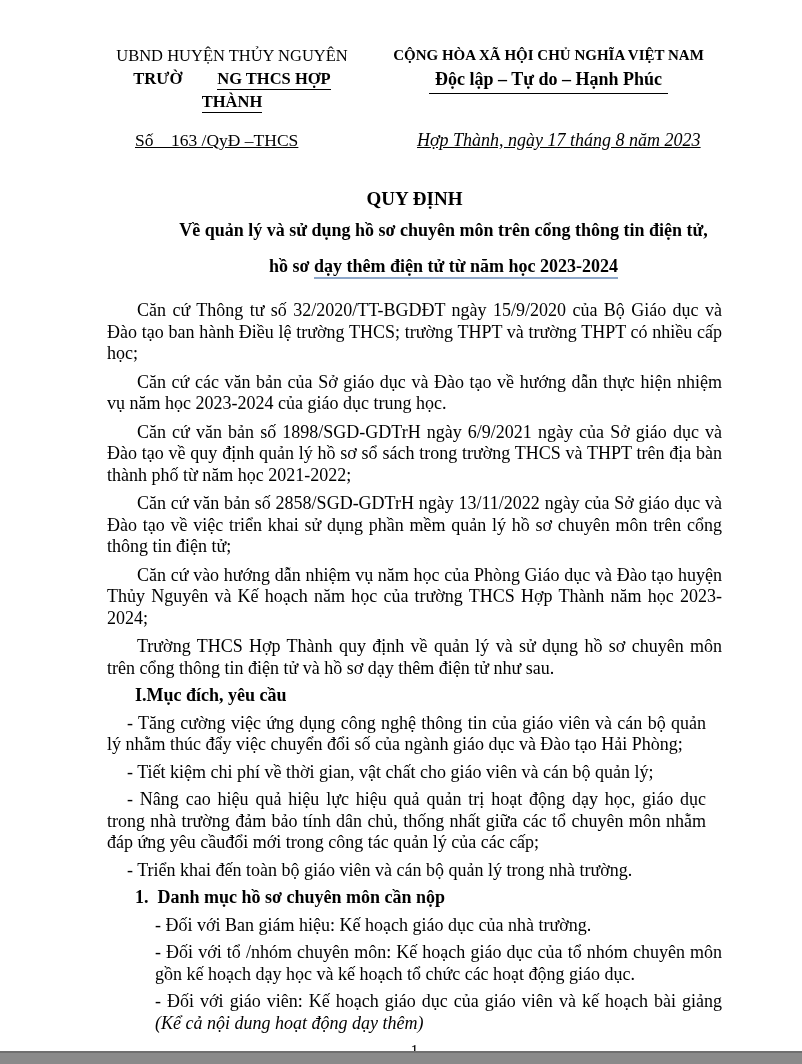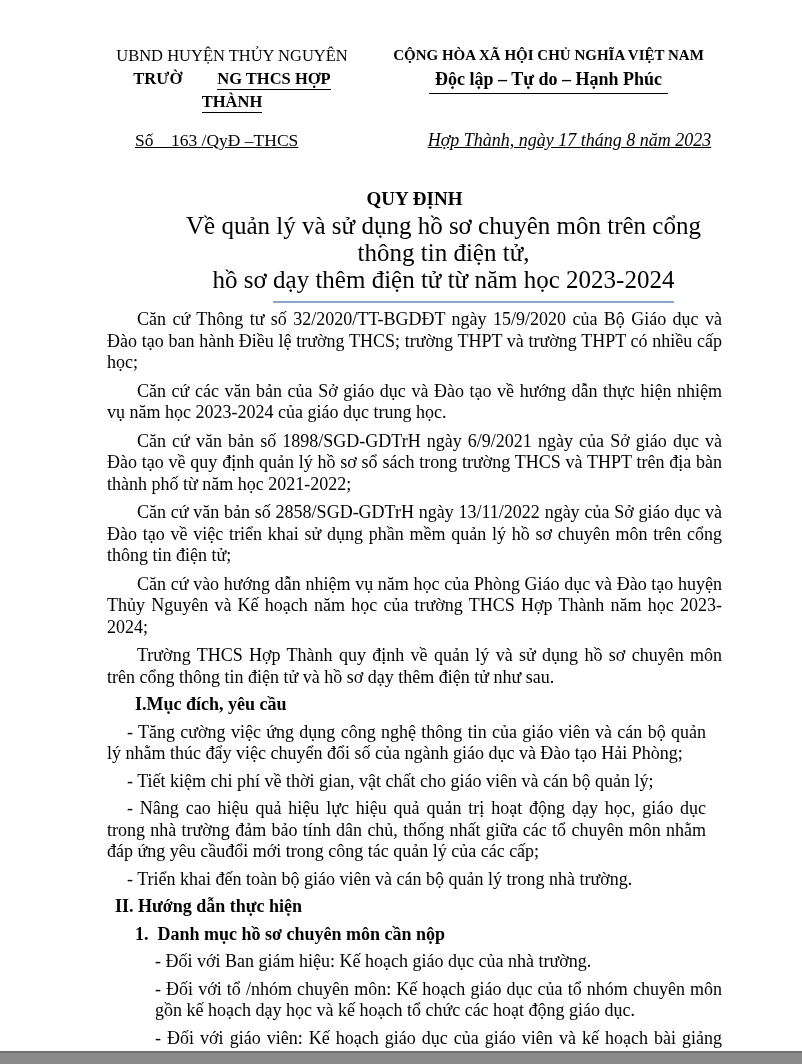--- a/index.html
+++ b/index.html
@@ -19,26 +19,26 @@
   .hdr{display:flex;padding-top:44px;}
   .hdr-left{flex:0 0 250px;text-align:center;font-size:16.5px;line-height:23px;}
   .hdr-right{flex:1;text-align:center;font-size:16.5px;line-height:23px;padding-left:18px;}
   .org1{font-weight:normal;}
   .org2{font-weight:bold;}
   .org2 .u{border-bottom:1.5px solid #000;padding-bottom:1px;margin-left:35px;}
   .nat1{font-weight:bold;font-size:15px;}
   .nat2{font-weight:bold;font-size:18px;display:inline-block;border-bottom:1.5px solid #000;padding:0 6px 2px 6px;margin-top:1px;}
   .docrow{display:flex;margin-top:17px;text-decoration:underline;}
   .docnum{flex:0 0 250px;font-size:17.5px;padding-left:28px;box-sizing:border-box;text-align:left;}
-  .pdate{flex:1;text-align:center;font-style:italic;font-size:18px;padding-left:60px;}
+  .pdate{flex:1;text-align:left;font-style:italic;font-size:18px;padding-left:60px;}
   
   .titleblock{margin-top:34px;text-align:center;}
   .t1{font-size:19px;font-weight:bold;line-height:27px;}
-  .t2,.t3{font-size:25px;font-weight:normal;line-height:27px;margin-left:58px;}
-  .t3 .blue-u{border-bottom:2px solid #8ca6c9;padding-bottom:8px;}
+  .t2,.t3{font-size:18px;font-weight:bold;line-height:36px;margin-left:58px;}
+  .t3 .blue-u{border-bottom:2px solid #8ca6c9;padding-bottom:1px;}
   
   .bodytext{margin-top:16px;font-size:18px;line-height:21.5px;text-align:justify;}
   .para{text-indent:30px;margin:7px 0 6px 0;}
   .h1{font-weight:bold;text-indent:28px;margin:2px 0 6px 0;}
   .bullet{text-indent:20px;margin:0 16px 6px 0;}
   .h2{font-weight:bold;text-indent:8px;margin:2px 0 6px 0;}
   .h2sub{font-weight:bold;margin:0 0 6px 28px;}
   .subitem{margin:0 0 6px 48px;text-align:justify;}
   .it{font-style:italic;}
   .pageno{text-align:center;font-size:16px;margin-top:6px;}
@@ -83,21 +83,20 @@
       <p class="para">Căn cứ văn bản số 2858/SGD-GDTrH ngày 13/11/2022 ngày của Sở giáo dục và Đào tạo về việc triển khai sử dụng phần mềm quản lý hồ sơ chuyên môn trên cổng thông tin điện tử;</p>
       <p class="para">Căn cứ vào hướng dẫn nhiệm vụ năm học của Phòng Giáo dục và Đào tạo huyện Thủy Nguyên và Kế hoạch năm học của trường THCS Hợp Thành năm học 2023-2024;</p>
       <p class="para">Trường THCS Hợp Thành quy định về quản lý và sử dụng hồ sơ chuyên môn trên cổng thông tin điện tử và hồ sơ dạy thêm điện tử như sau.</p>
 
       <p class="h1">I.Mục đích, yêu cầu</p>
       <p class="bullet">- Tăng cường việc ứng dụng công nghệ thông tin của giáo  viên và cán bộ quản lý nhằm thúc đẩy việc chuyển đổi số của ngành giáo dục và Đào tạo Hải Phòng;</p>
       <p class="bullet">- Tiết kiệm chi phí về thời gian, vật chất cho giáo viên và cán bộ quản lý;</p>
       <p class="bullet">- Nâng cao hiệu quả hiệu lực hiệu quả quản trị hoạt động dạy học, giáo dục trong nhà trường đảm bảo tính dân chủ, thống nhất giữa các tổ chuyên môn nhằm đáp ứng yêu cầuđổi mới trong công tác quản lý của các cấp;</p>
       <p class="bullet">- Triển khai đến toàn bộ giáo viên và cán bộ quản lý trong nhà trường.</p>
 
-      <p class="h2">II. Hướng dẫn thực hiện</p>
       <p class="h2sub">1.&nbsp;&nbsp;Danh mục hồ sơ chuyên môn cần nộp</p>
       <p class="subitem">- Đối với Ban giám hiệu: Kế hoạch giáo dục của nhà trường.</p>
       <p class="subitem">- Đối với tổ /nhóm chuyên môn: Kế hoạch giáo dục của tổ nhóm chuyên môn gồn kế hoạch dạy học và kế hoạch tổ chức các hoạt động giáo dục.</p>
       <p class="subitem"><span>- Đối với giáo viên: Kế hoạch giáo dục của giáo viên và kế hoạch bài giảng </span><span class="it">(Kể cả nội dung hoạt động dạy thêm)</span></p>
 
       <div class="pageno">1</div>
     </div>
   </div>
 
   <div class="bottombar"></div>

